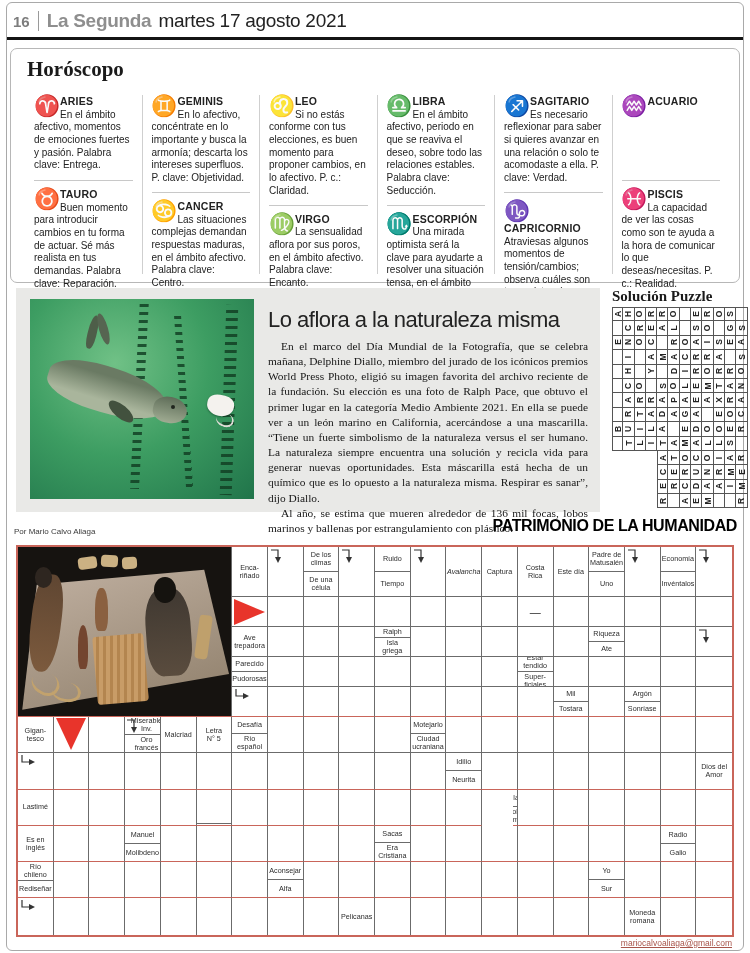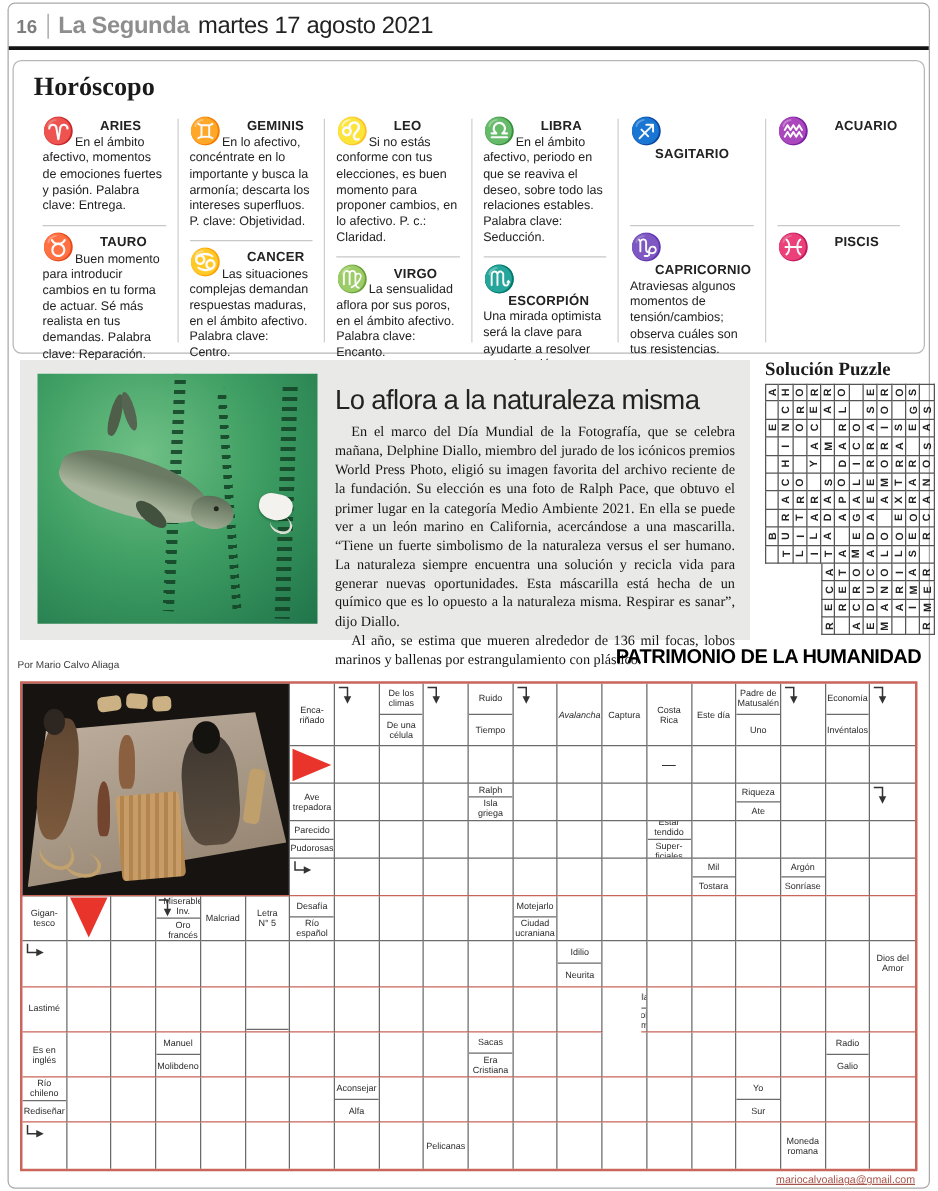--- a/index.html
+++ b/index.html
@@ -17,21 +17,21 @@
 
   
   .horo{position:absolute;left:10px;right:10px;top:48px;height:233px;border:1px solid #b7b7b7;border-radius:7px;}
   .horo h1{position:absolute;left:16px;top:8px;margin:0;font-family:"Liberation Serif",serif;font-size:21px;}
   .hcols{position:absolute;left:14px;right:10px;top:46px;bottom:8px;display:flex;}
   .hcol{flex:1;padding:0 9px;}
   .hcol + .hcol{border-left:1px solid #cfcfcf;}
   .sign{font-size:10px;line-height:1.27;color:#222;}
   .sign.first{border-bottom:1px solid #c8c8c8;padding-bottom:7px;margin-bottom:7px;min-height:78px;}
   .glyph{float:left;width:26px;font-size:21px;line-height:22px;color:#2aa28b;}
-  .sname{font-weight:bold;font-size:10.5px;letter-spacing:0.2px;margin-left:20px;}
+  .sname{font-weight:bold;font-size:10.5px;letter-spacing:0.2px;}
   .stext{display:block;}
 
   
   .story{position:absolute;left:16px;top:288px;width:584px;height:224px;background:#e9e9e7;}
   .sea{position:absolute;left:14px;top:11px;width:224px;height:200px;overflow:hidden;
        background:radial-gradient(ellipse at 38% 32%,#70c186 0%,#3d9d62 48%,#20744a 100%);}
   .kelp{position:absolute;top:0;bottom:0;background:repeating-linear-gradient(178deg,rgba(18,64,36,.0) 0 5px,rgba(18,64,36,.85) 5px 8px);}
   .k1{left:47%;width:9px;height:95%;transform:rotate(3deg);}
   .k2{left:67%;width:7px;top:6%;height:90%;transform:rotate(-4deg);}
   .k3{left:86%;width:12px;top:3%;height:95%;transform:rotate(2deg);}
@@ -128,26 +128,26 @@
         </div>
         <div class="hcol">
           <div class="sign first"><span class="glyph">♌</span><span class="sname">LEO</span><span class="stext">Si no estás conforme con tus elecciones, es buen momento para proponer cambios, en lo afectivo. P. c.: Claridad.</span></div>
           <div class="sign"><span class="glyph">♍</span><span class="sname">VIRGO</span><span class="stext">La sensualidad aflora por sus poros, en el ámbito afectivo. Palabra clave: Encanto.</span></div>
         </div>
         <div class="hcol">
           <div class="sign first"><span class="glyph">♎</span><span class="sname">LIBRA</span><span class="stext">En el ámbito afectivo, periodo en que se reaviva el deseo, sobre todo las relaciones estables. Palabra clave: Seducción.</span></div>
           <div class="sign"><span class="glyph">♏</span><span class="sname">ESCORPIÓN</span><span class="stext">Una mirada optimista será la clave para ayudarte a resolver una situación tensa, en el ámbito afectivo. Palabra clave: Visión.</span></div>
         </div>
         <div class="hcol">
-          <div class="sign first"><span class="glyph">♐</span><span class="sname">SAGITARIO</span></div>
+          <div class="sign first"><span class="glyph">♐</span><span class="sname">SAGITARIO</span><span class="stext">Es necesario reflexionar para saber si quieres avanzar en una relación o solo te acomodaste a ella. P. clave: Verdad.</span></div>
           <div class="sign"><span class="glyph">♑</span><span class="sname">CAPRICORNIO</span><span class="stext">Atraviesas algunos momentos de tensión/cambios; observa cuáles son tus resistencias. Palabra clave: Paciencia.</span></div>
         </div>
         <div class="hcol">
           <div class="sign first"><span class="glyph">♒</span><span class="sname">ACUARIO</span></div>
-          <div class="sign"><span class="glyph">♓</span><span class="sname">PISCIS</span></div>
+          <div class="sign"><span class="glyph">♓</span><span class="sname">PISCIS</span><span class="stext">La capacidad de ver las cosas como son te ayuda a la hora de comunicar lo que deseas/necesitas. P. c.: Realidad.</span></div>
         </div>
       </div>
   </section>
 
   <section class="story">
     <div class="sea">
       <div class="kelp k1"></div>
       <div class="kelp k2"></div>
       <div class="kelp k3"></div>
       <div class="sl-tail"></div>

